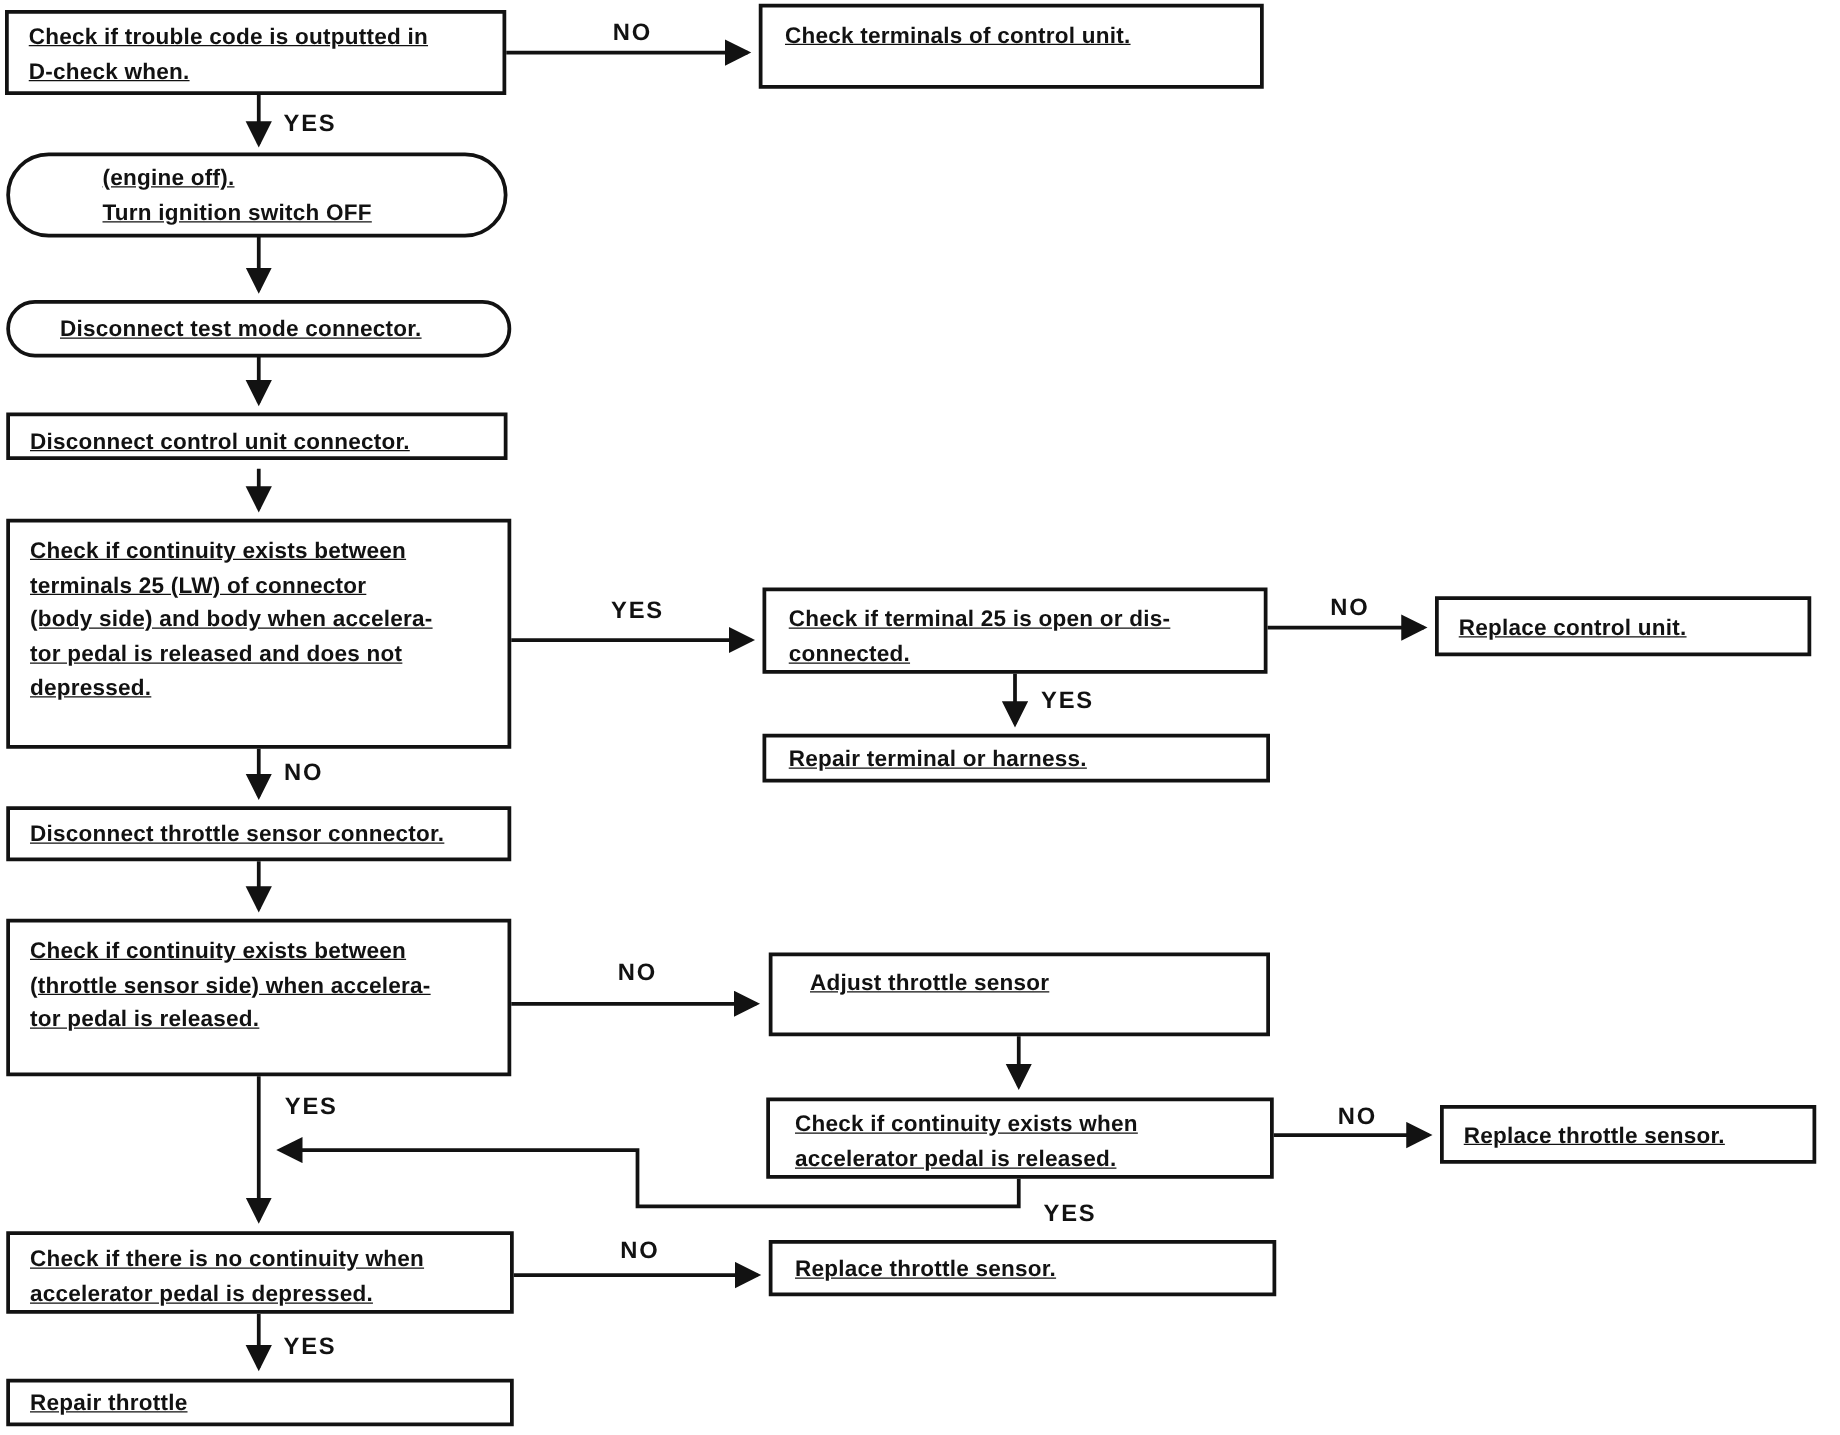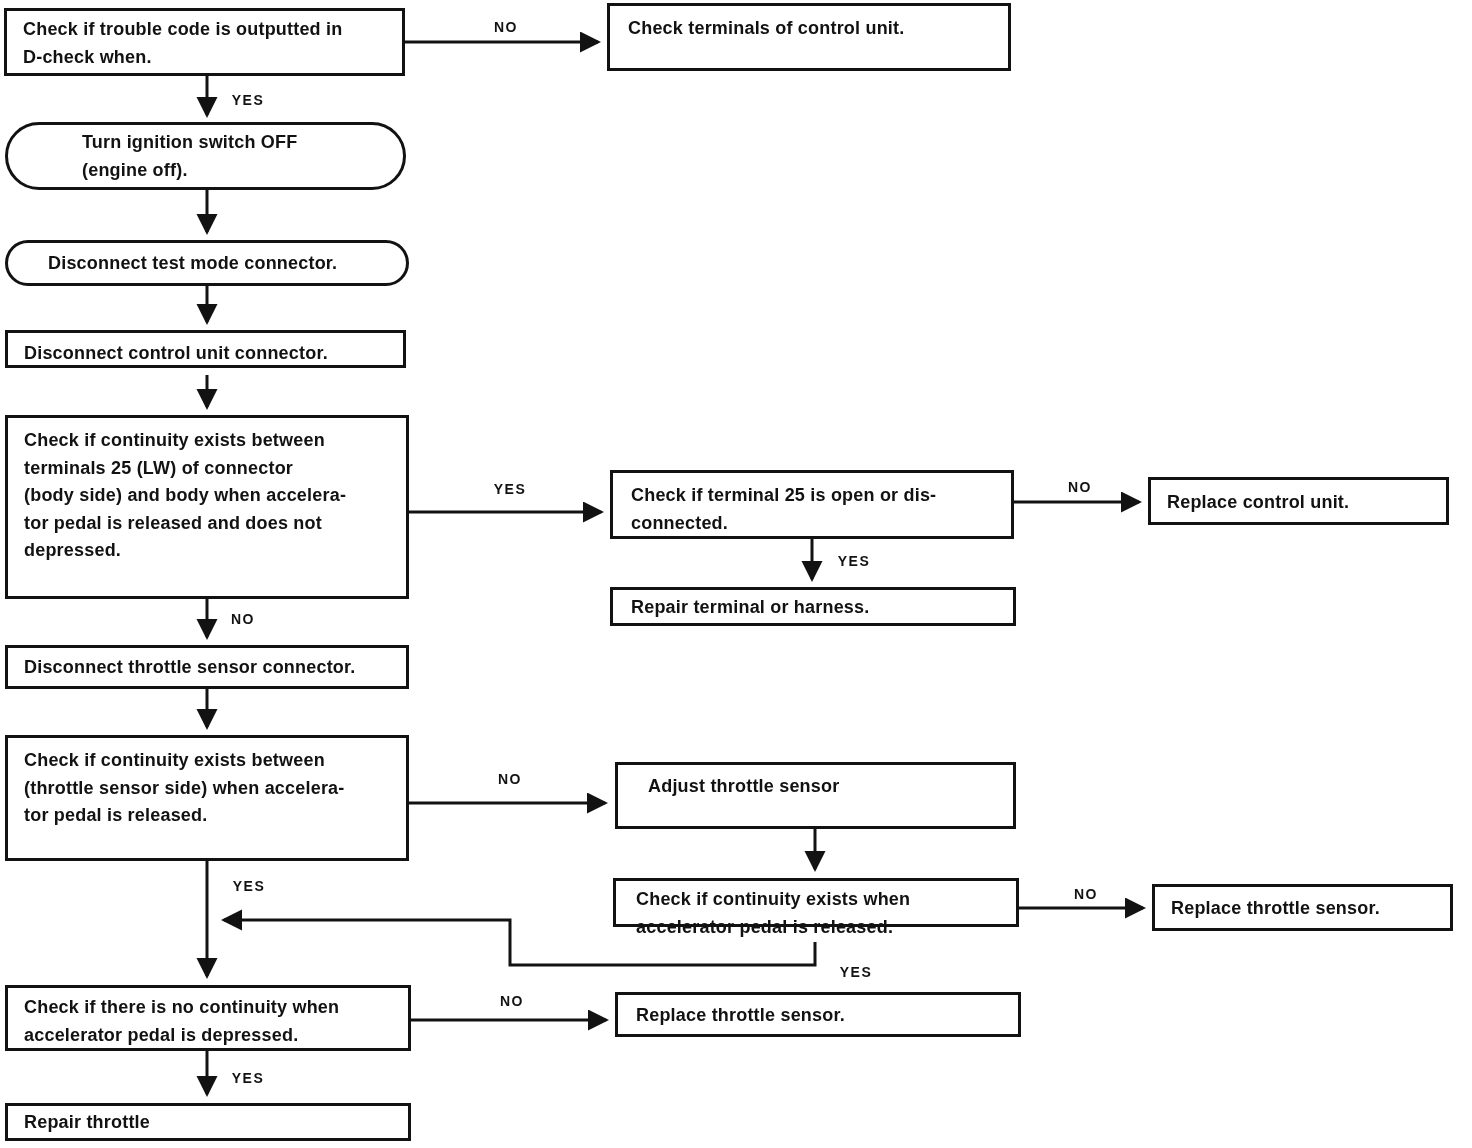--- a/index.html
+++ b/index.html
@@ -16,28 +16,28 @@
     position:absolute;
     box-sizing:border-box;
     border:3px solid #121212;
     background:#ffffff;
     font-weight:bold;
     font-size:18px;
     line-height:27.5px;
     letter-spacing:.2px;
     color:#121212;
   }
-  .node .tl{white-space:nowrap;}
+  .node .tl{white-space:nowrap;text-decoration:underline;}
   .stadium-lg{border-radius:34px;}
   .stadium-sm{border-radius:23px;}
   .elabel{
     position:absolute;
     transform:translate(-50%,-50%);
     font-weight:bold;
-    font-size:14px;
+    font-size:19px;
     letter-spacing:1.5px;
     white-space:nowrap;
     background:#ffffff;
     padding:0 2px;
   }
 </style>
 </head>
 <body>
 
 <div id="canvas">
@@ -72,22 +72,22 @@
   <div class="node" style="left:4px;top:8px;width:401px;height:68px;padding:5px 10px 0 16px">
     <div class="tl">Check if trouble code is outputted in</div>
     <div class="tl">D-check when.</div>
   </div>
 
   <div class="node" style="left:607px;top:3px;width:404px;height:68px;padding:9px 10px 0 18px">
     <div class="tl">Check terminals of control unit.</div>
   </div>
 
   <div class="node stadium-lg" style="left:5px;top:122px;width:401px;height:68px;padding:4px 10px 0 74px">
+    <div class="tl">(engine off).</div>
     <div class="tl">Turn ignition switch OFF</div>
-    <div class="tl">(engine off).</div>
   </div>
 
   <div class="node stadium-sm" style="left:5px;top:240px;width:404px;height:46px;padding:7px 10px 0 40px">
     <div class="tl">Disconnect test mode connector.</div>
   </div>
 
   <div class="node" style="left:5px;top:330px;width:401px;height:38px;padding:7px 10px 0 16px">
     <div class="tl">Disconnect control unit connector.</div>
   </div>
 
@@ -119,21 +119,21 @@
   <div class="node" style="left:5px;top:735px;width:404px;height:126px;padding:9px 8px 0 16px">
     <div class="tl">Check if continuity exists between</div>
     <div class="tl">(throttle sensor side) when accelera-</div>
     <div class="tl">tor pedal is released.</div>
   </div>
 
   <div class="node" style="left:615px;top:762px;width:401px;height:67px;padding:8px 8px 0 30px">
     <div class="tl">Adjust throttle sensor</div>
   </div>
 
-  <div class="node" style="left:613px;top:878px;width:406px;height:49px;padding:5px 8px 0 20px">
+  <div class="node" style="left:613px;top:878px;width:406px;height:65px;padding:5px 8px 0 20px">
     <div class="tl">Check if continuity exists when</div>
     <div class="tl">accelerator pedal is released.</div>
   </div>
 
   <div class="node" style="left:1152px;top:884px;width:301px;height:47px;padding:8px 8px 0 16px">
     <div class="tl">Replace throttle sensor.</div>
   </div>
 
   <div class="node" style="left:5px;top:985px;width:406px;height:66px;padding:6px 8px 0 16px">
     <div class="tl">Check if there is no continuity when</div>

